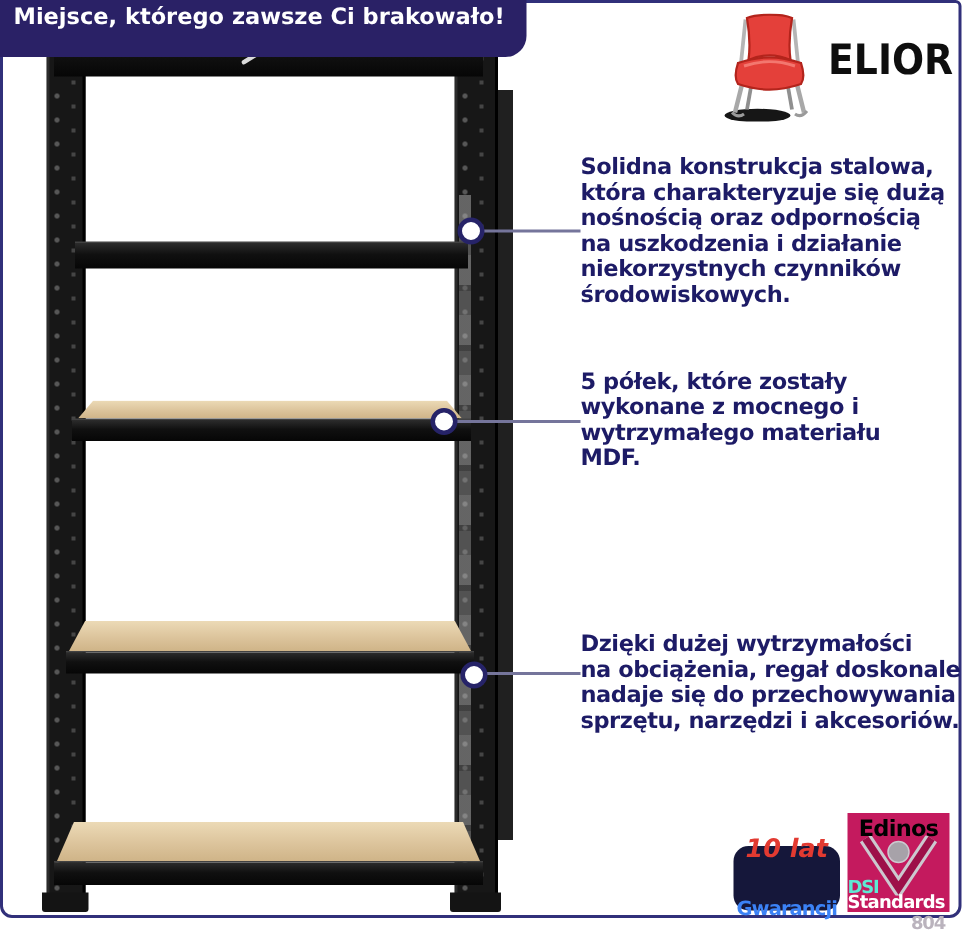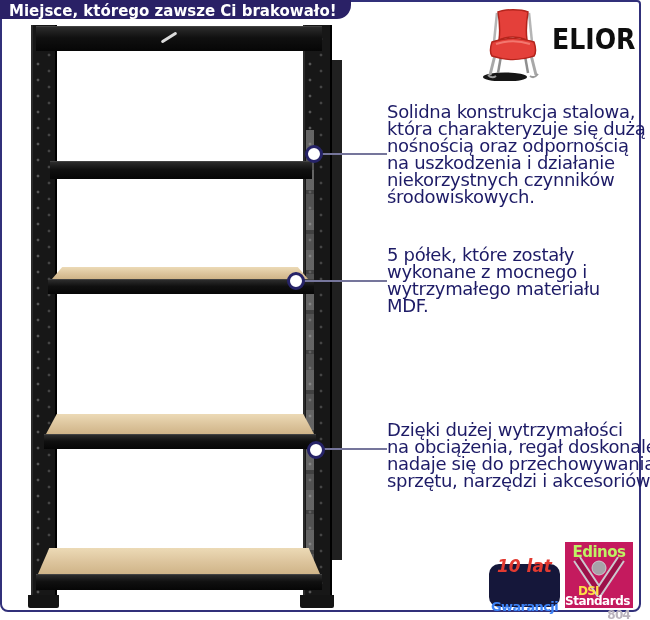--- a/index.html
+++ b/index.html
@@ -8,21 +8,21 @@
     background:#ffffff;font-family:"DejaVu Sans","Liberation Sans",sans-serif;
   }
   .abs{position:absolute;}
   
   .frame{
     left:0;top:0;width:637px;height:608px;
     border:2px solid #31307a;border-radius:4px 4px 8px 8px;
   }
   
   .banner{
-    left:0;top:0;z-index:6;height:19px;line-height:23px;
+    left:0;top:0;z-index:6;height:38px;line-height:23px;
     background:#2a2166;color:#ffffff;font-weight:bold;font-size:15px;
     padding:0 14px 0 9px;border-radius:0 0 14px 0;white-space:nowrap;
   }
   
   .chair{left:481px;top:9px;z-index:5;}
   .brand{
     left:552px;top:23px;z-index:5;color:#0e0e0e;font-weight:bold;font-size:28px;
     letter-spacing:0;transform:scaleX(.9);transform-origin:left top;white-space:nowrap;
   }
   
@@ -66,38 +66,38 @@
   .cline{height:2px;background:#75759b;z-index:7;}
   .line1{left:316px;top:153px;width:71px;}
   .line2{left:298px;top:280px;width:89px;}
   .line3{left:318px;top:448px;width:69px;}
   .dot{width:12px;height:12px;border:3px solid #262368;background:#ffffff;
     border-radius:50%;z-index:8;}
   .dot1{left:305px;top:145px;}
   .dot2{left:287px;top:272px;}
   .dot3{left:307px;top:441px;}
   .note{
-    color:#1d1b66;font-weight:normal;font-size:18px;line-height:17px;
+    color:#1d1b66;font-weight:bold;font-size:15px;line-height:17px;
     letter-spacing:-0.3px;white-space:pre;z-index:6;
   }
   .t1{left:387px;top:103px;}
   .t2{left:387px;top:246px;}
   .t3{left:387px;top:421px;}
   
   .warranty{
     left:489px;top:564px;width:71px;height:43px;background:#15173a;border-radius:10px;
     display:flex;flex-direction:column;align-items:center;justify-content:center;z-index:6;gap:24px;
   }
   .warranty .years{color:#e23a31;font-size:17px;font-weight:bold;font-style:italic;line-height:18px;}
   .warranty .glabel{color:#3b82f6;font-size:13px;font-weight:bold;line-height:15px;letter-spacing:-0.6px;}
   .edinos{left:565px;top:542px;width:68px;height:66px;background:#c41a5e;z-index:6;}
   .ed-name{position:absolute;top:1px;left:0;width:100%;text-align:center;
-    color:#bef264;font-weight:bold;font-size:15px;letter-spacing:-0.5px;}
+    color:#000000;font-weight:bold;font-size:15px;letter-spacing:-0.5px;}
   .ed-v{position:absolute;top:15px;left:7px;}
-  .ed-dsi{position:absolute;left:13px;top:42px;color:#fde047;font-weight:bold;font-size:12px;letter-spacing:-0.8px;}
+  .ed-dsi{position:absolute;left:0;top:42px;color:#5eead4;font-weight:bold;font-size:12px;letter-spacing:-0.8px;}
   .ed-804{position:absolute;right:3px;top:42px;color:#bab3bd;font-weight:bold;font-size:12px;letter-spacing:-0.8px;margin-top:24px;}
   .ed-std{position:absolute;bottom:0;left:0;width:100%;
     color:#ffffff;font-weight:bold;font-size:12px;letter-spacing:-0.5px;}
 </style>
 </head>
 <body>
 
 <div class="abs frame"></div>
 
 <div class="abs banner">Miejsce, którego zawsze Ci brakowało!</div>

